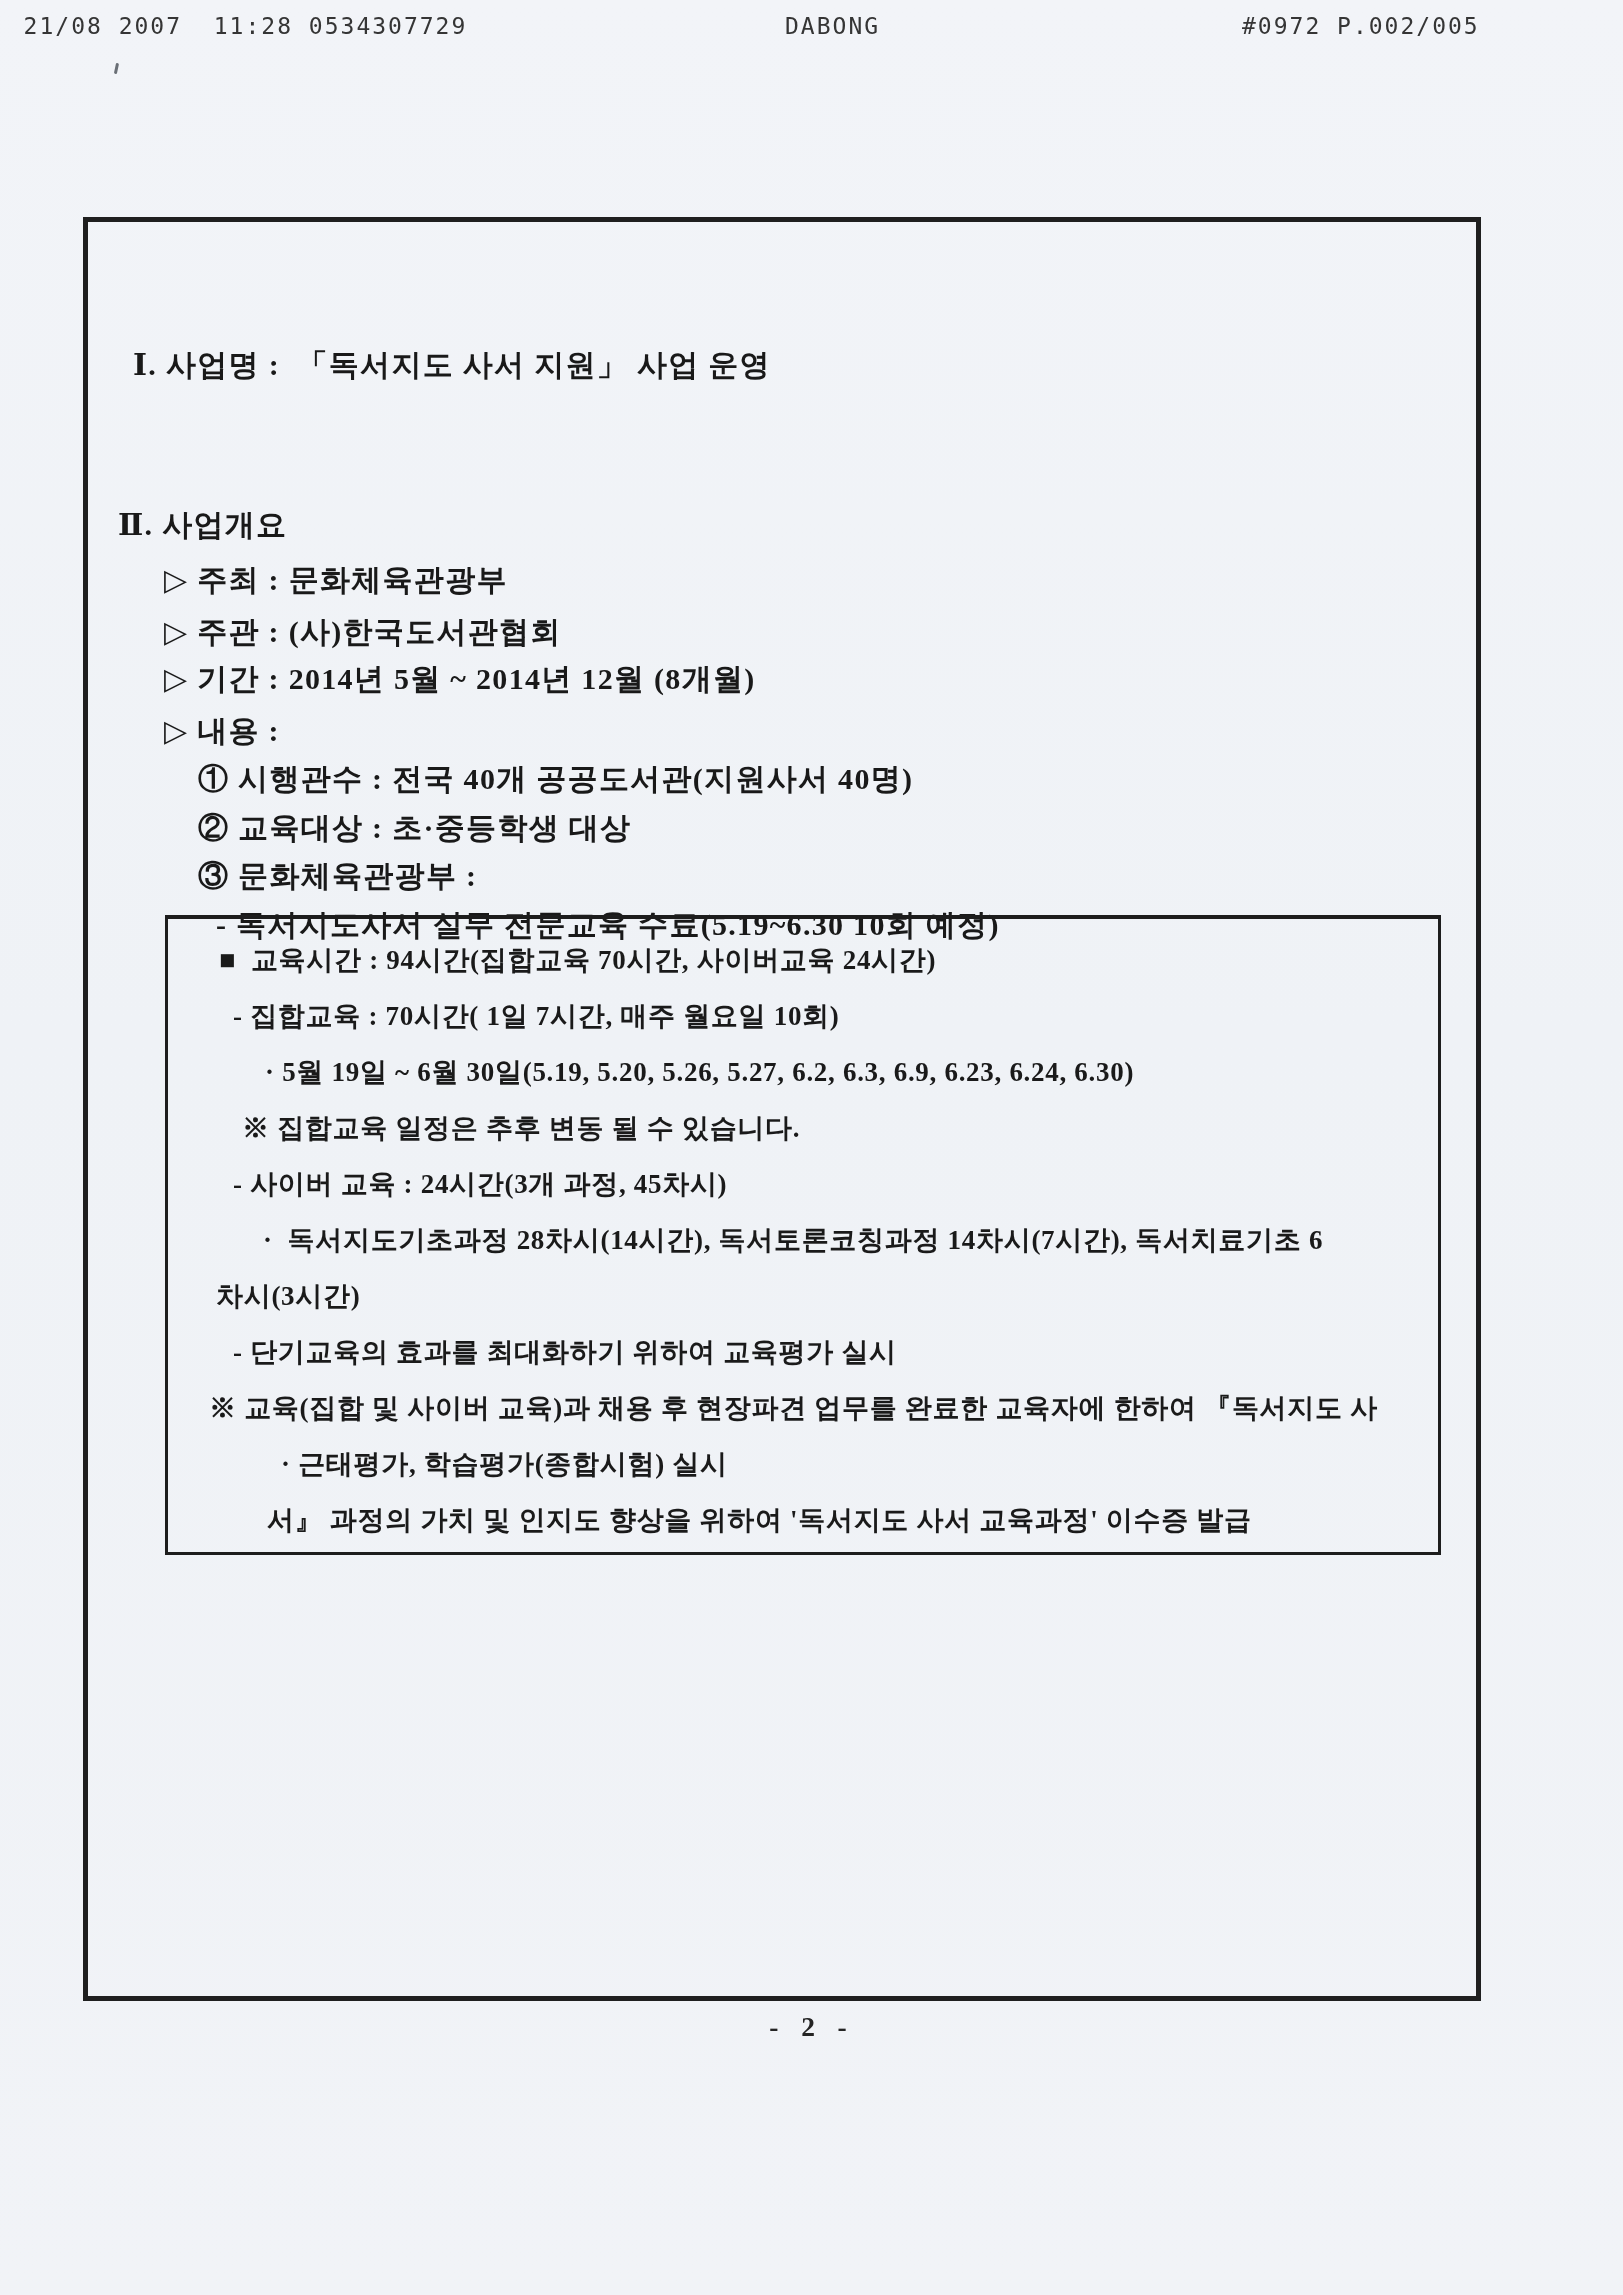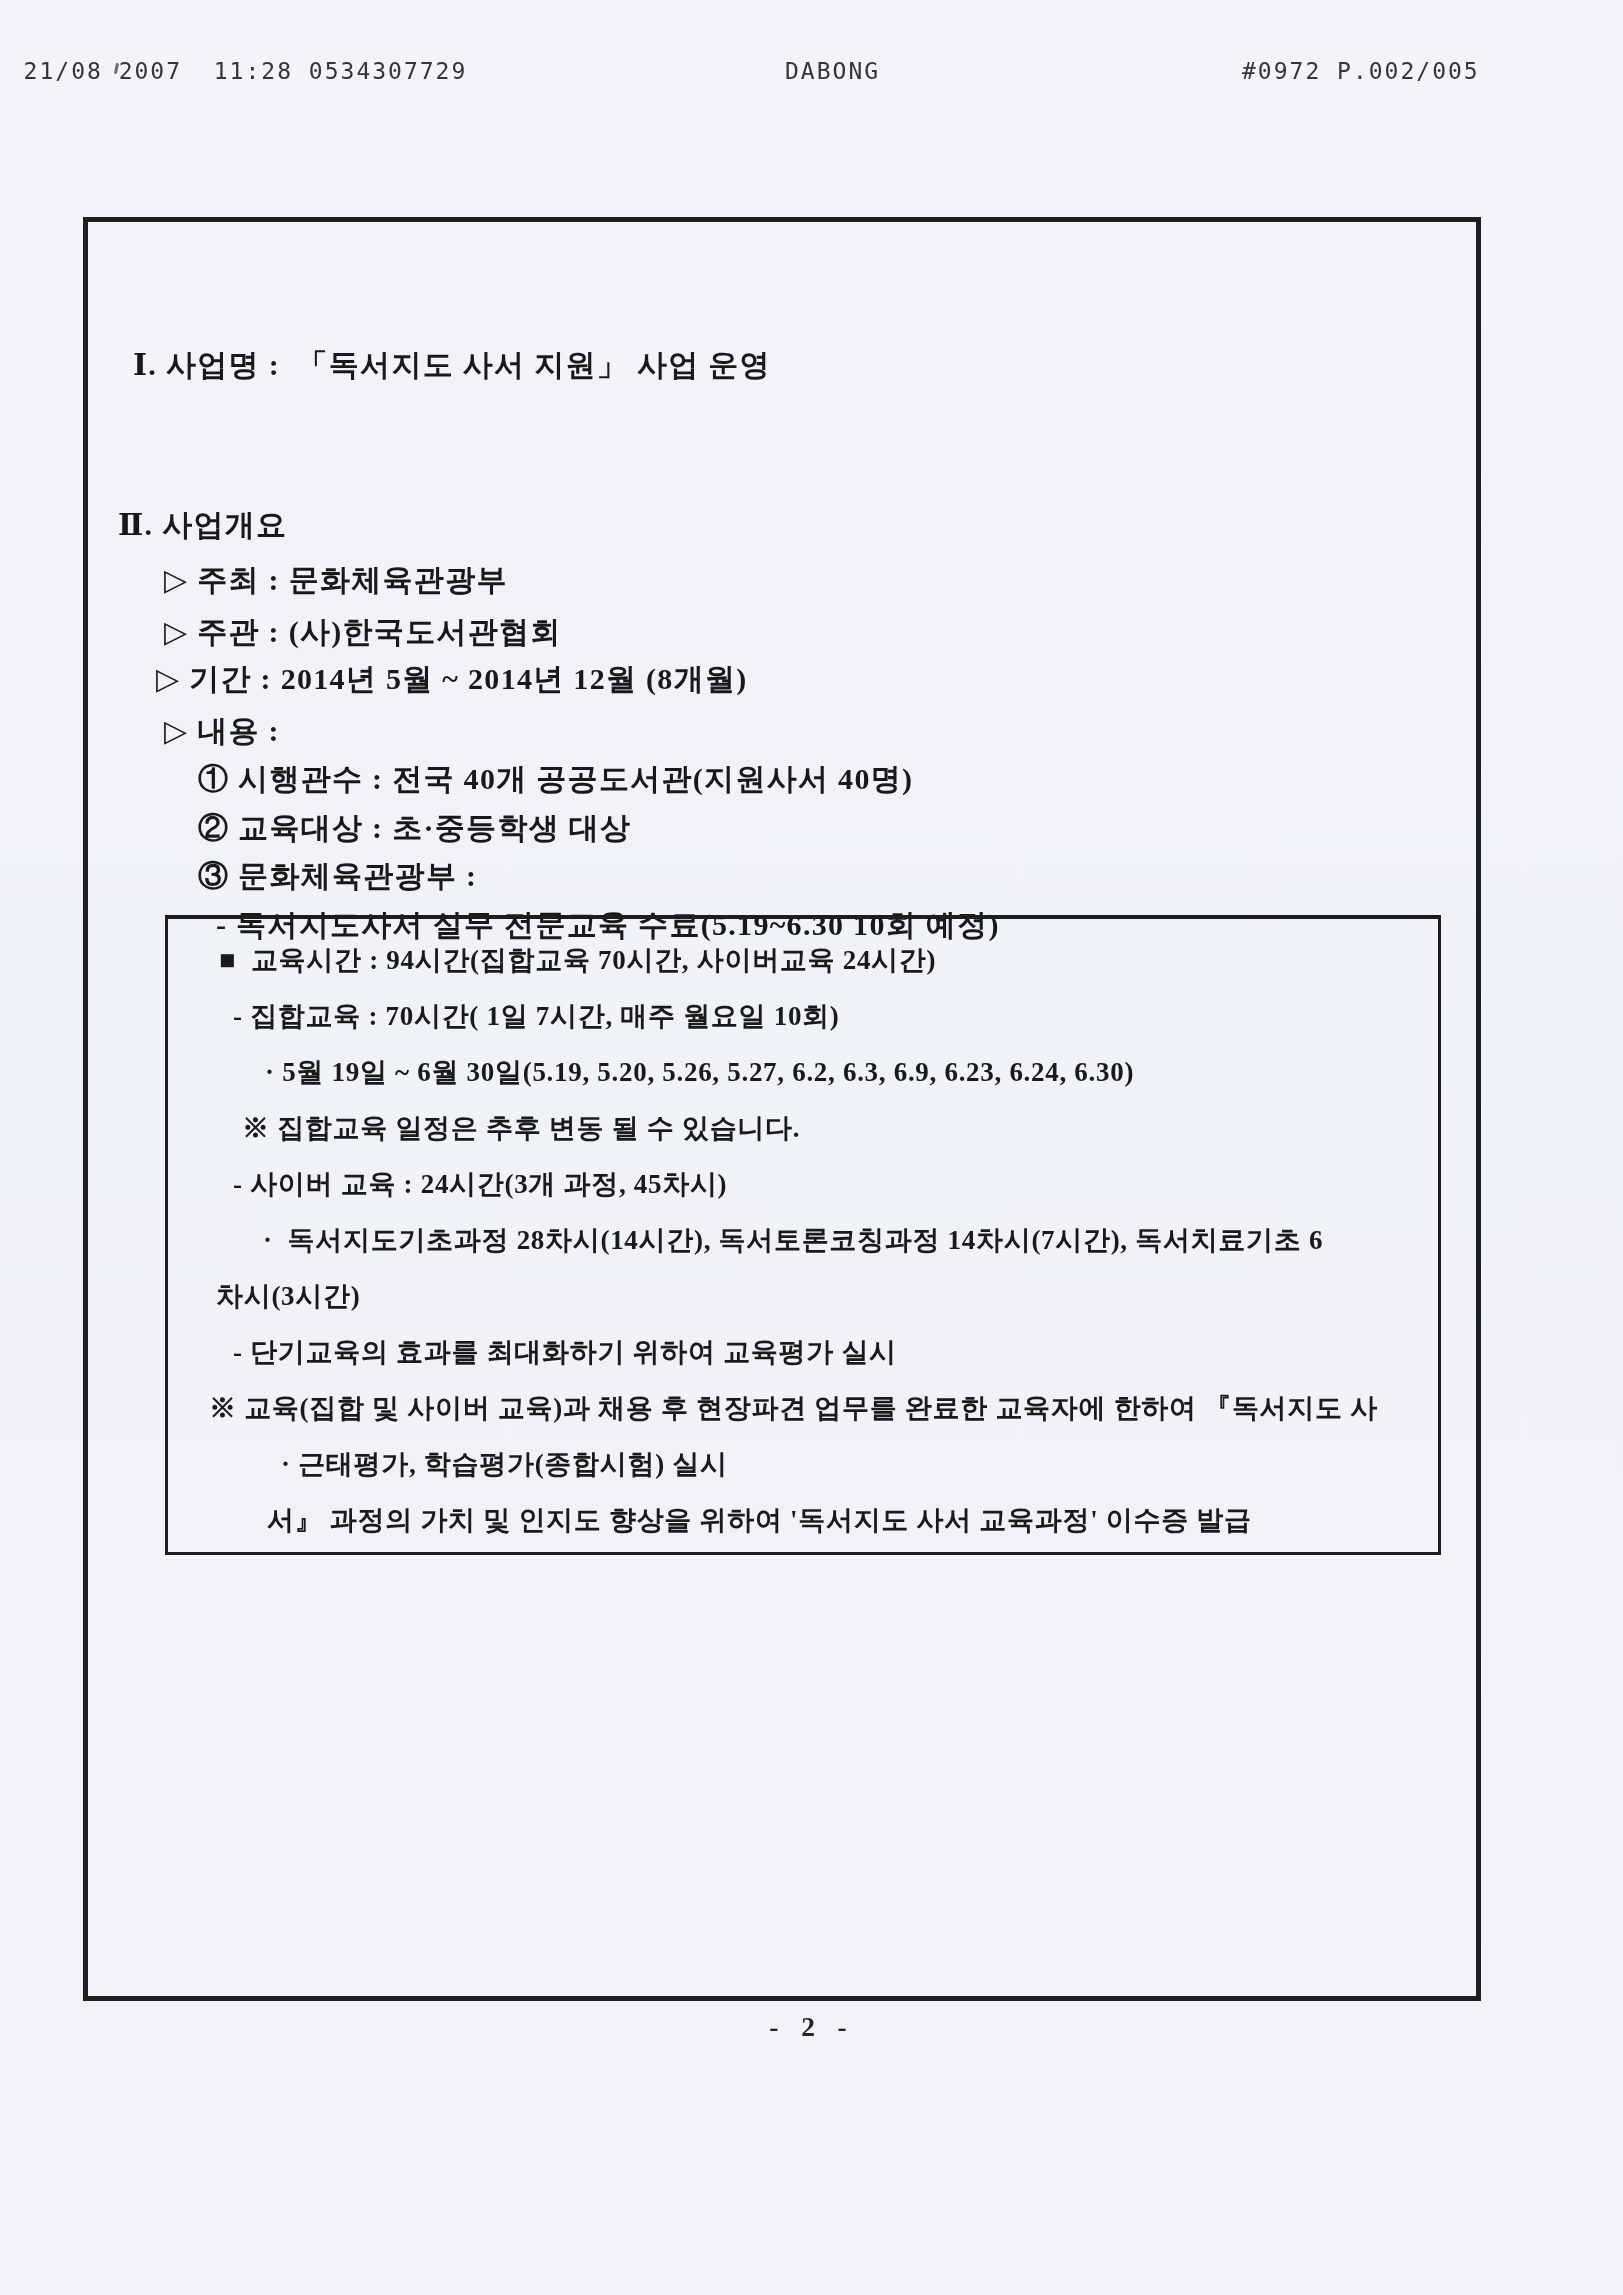--- a/index.html
+++ b/index.html
@@ -9,35 +9,35 @@
     margin:0 auto;
     background:linear-gradient(180deg,#f2f4f8 0%,#eff2f6 45%,#f1f3f7 100%);
     font-family:"Liberation Serif","DejaVu Serif",serif;
     color:#1c1c1c;
     overflow:hidden;
   }
   
   .fax-header { position:absolute; top:13px; left:0; width:100%; height:37px;
     font-family:"DejaVu Sans Mono","Liberation Mono",monospace;
     font-size:23px; color:#353535; letter-spacing:2px; white-space:pre; }
-  .fx { position:absolute; top:0;margin-top:45px; }
+  .fx { position:absolute; top:0; }
   .fx-l { left:23.6px; }
   .fx-c { left:785px; }
   .fx-r { left:1242px; }
   
   .frame { position:absolute; left:83px; top:217px; width:1398px; height:1784px;
     border:5.9px solid #1f1f1f; box-sizing:border-box; }
   
   .tline { position:absolute; white-space:pre; line-height:1.08;
     font-size:30px; font-weight:600; letter-spacing:1.3px; color:#191919;margin-top:48px; }
   .t-title { left:133px; top:301px; }
   .t-h2    { left:118px; top:461px; }
   .t-i0    { left:164px; top:516px; }
   .t-i1    { left:164px; top:568px; }
-  .t-i2    { left:156px; top:615px; }
+  .t-i2    { left:164px; top:615px; }
   .t-i3    { left:164px; top:667px; }
   .t-n0    { left:198px; top:715px; }
   .t-n1    { left:198px; top:764px; }
   .t-n2    { left:198px; top:812px; }
   .t-d0    { left:216px; top:861px; }
   
   .edu-box { position:absolute; left:165px; top:915px; width:1276px; height:640px;
     border:3.3px solid #1d1d1d; border-top-width:4.6px; box-sizing:border-box;
     padding-top:26px; }
   .bl { position:relative; white-space:pre; height:31px; line-height:31px;

